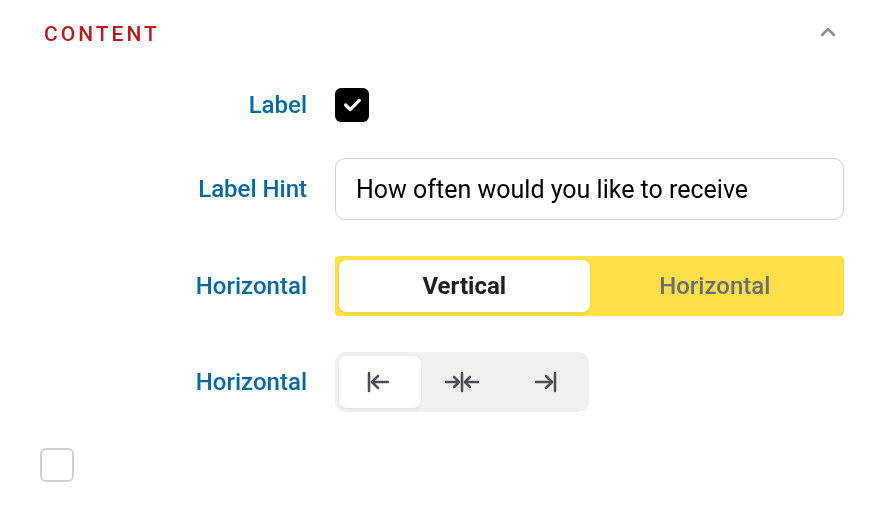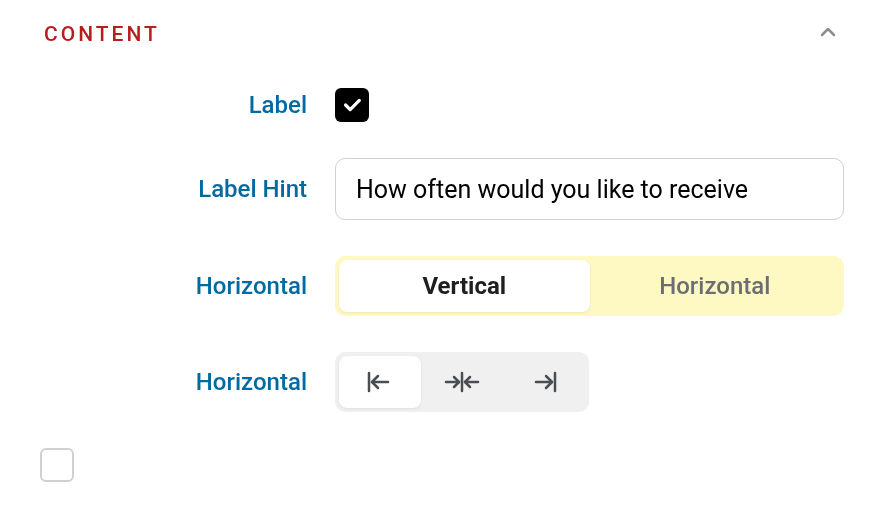--- a/index.html
+++ b/index.html
@@ -76,22 +76,22 @@
       border: 1.5px solid #d0d0d0;
       border-radius: 10px;
       padding: 0 20px;
       font-size: 25px;
       color: #000000;
       font-family: inherit;
       outline: none;
     }
     .segmented-control {
       display: flex;
-      background: #fef9c3;
-      border-radius: 10px;
+      background: #fde047;
+      border-radius: 4px;
       padding: 4px;
       width: 100%;
       max-width: 510px;
     }
     .segmented-option {
       flex: 1;
       text-align: center;
       padding: 12px 0;
       font-size: 24px;
       font-weight: 500;

